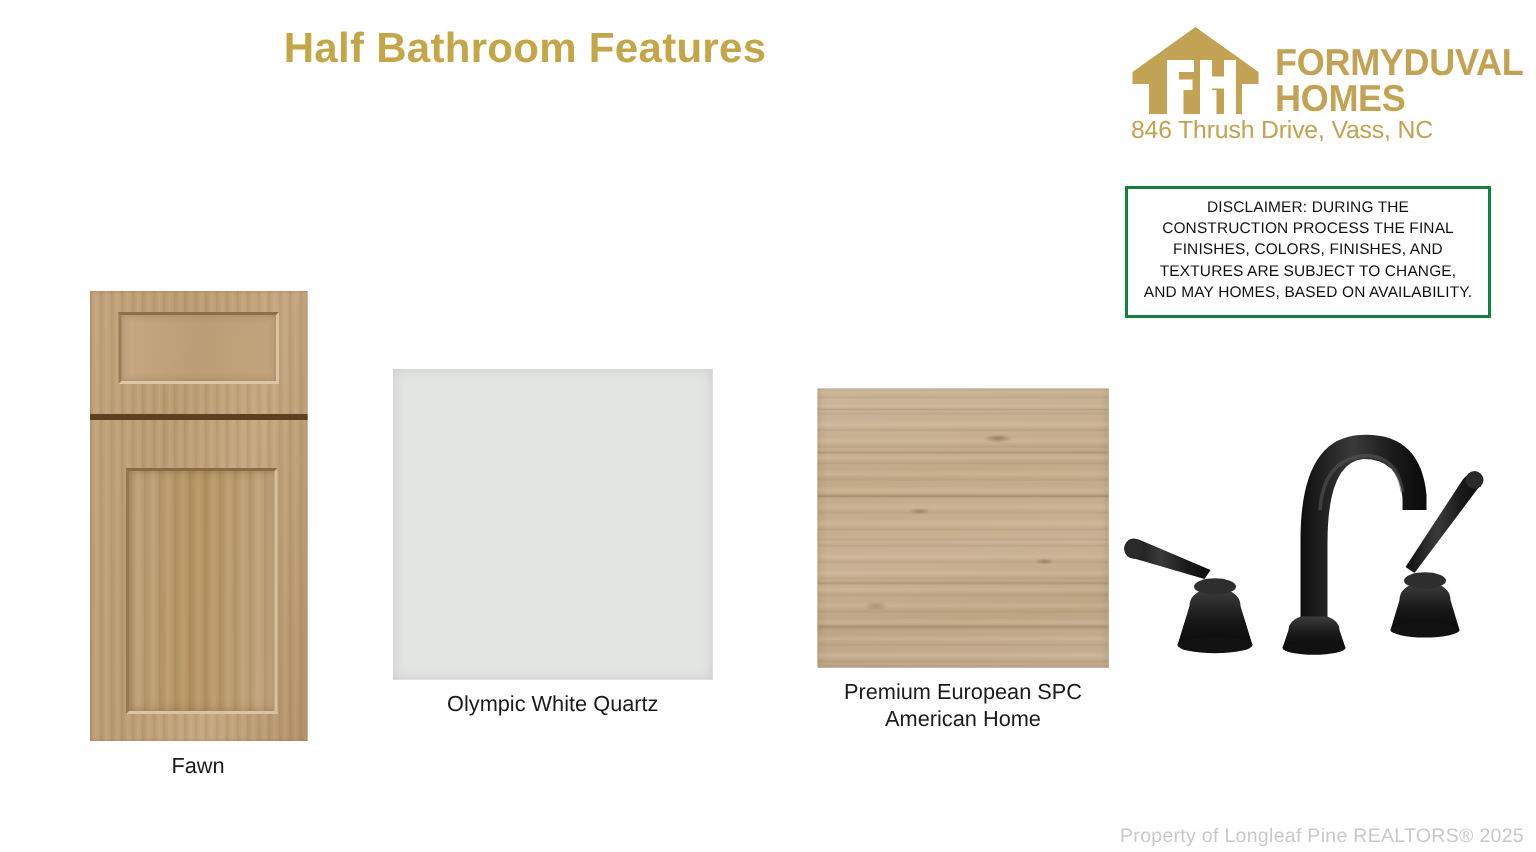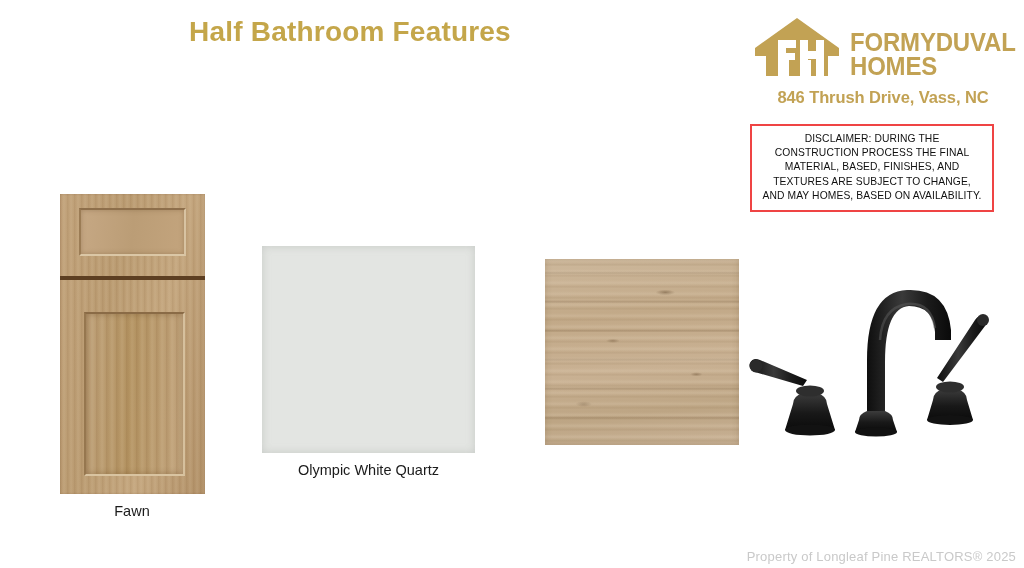--- a/index.html
+++ b/index.html
@@ -45,35 +45,33 @@
     font-weight: bold;
     color: #c2a254;
     line-height: 0.94;
     font-size: 25px;
     letter-spacing: -0.2px;
     transform: scaleX(0.96);
     transform-origin: left center;
   }
   .brand-words div { white-space: nowrap; }
   .brand-address {
-    margin-top: 10px;
     font-size: 16.5px;
-    font-weight: bold;
+    font-weight: normal;
     color: #c2a254;
     letter-spacing: -0.1px;
     white-space: nowrap;
-    text-align: center;
   }
 
   
   .disclaimer {
     position: absolute;
     left: 750px; top: 124px;
     width: 244px;
-    border: 2px solid #ef4444;
+    border: 2px solid #15803d;
     background: #ffffff;
     padding: 6px 4px 7px;
     text-align: center;
     font-size: 10.3px;
     line-height: 1.38;
     letter-spacing: 0.1px;
     color: #101010;
   }
   .disclaimer div { white-space: nowrap; }
 
@@ -221,21 +219,21 @@
       <div>FORMYDUVAL</div>
       <div>HOMES</div>
     </span>
   </div>
   <div class="brand-address">846 Thrush Drive, Vass, NC</div>
 </div>
 
 <div class="disclaimer">
   <div>DISCLAIMER: DURING THE</div>
   <div>CONSTRUCTION PROCESS THE FINAL</div>
-  <div>MATERIAL, BASED, FINISHES, AND</div>
+  <div>FINISHES, COLORS, FINISHES, AND</div>
   <div>TEXTURES ARE SUBJECT TO CHANGE,</div>
   <div>AND MAY HOMES, BASED ON AVAILABILITY.</div>
 </div>
 
 <div class="sample" id="cabinet-sample">
   <div class="door">
     <div class="door-top">
       <div class="panel-raised"></div>
     </div>
     <div class="door-bottom">
@@ -249,20 +247,24 @@
 
 <div class="sample" id="quartz-sample">
   <div class="quartz-swatch"></div>
   <div class="sample-caption">
     <div>Olympic White Quartz</div>
   </div>
 </div>
 
 <div class="sample" id="spc-sample">
   <div class="spc-swatch"></div>
+  <div class="sample-caption">
+    <div>Premium European SPC</div>
+    <div>American Home</div>
+  </div>
 </div>
 
 <div class="sample" id="faucet-sample">
   <span>
     <svg class="faucet-svg" width="252" height="180" viewBox="0 0 252 180" xmlns="http://www.w3.org/2000/svg" aria-hidden="true">
       <defs>
         <linearGradient id="mb" x1="0" y1="0" x2="1" y2="0">
           <stop offset="0%" stop-color="#0e0e0e"></stop>
           <stop offset="42%" stop-color="#3a3a3a"></stop>
           <stop offset="72%" stop-color="#1b1b1b"></stop>

